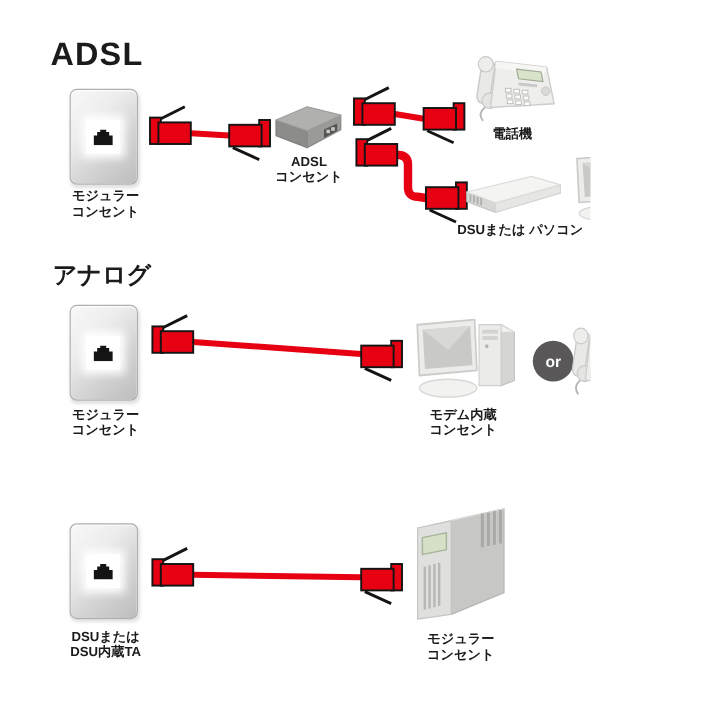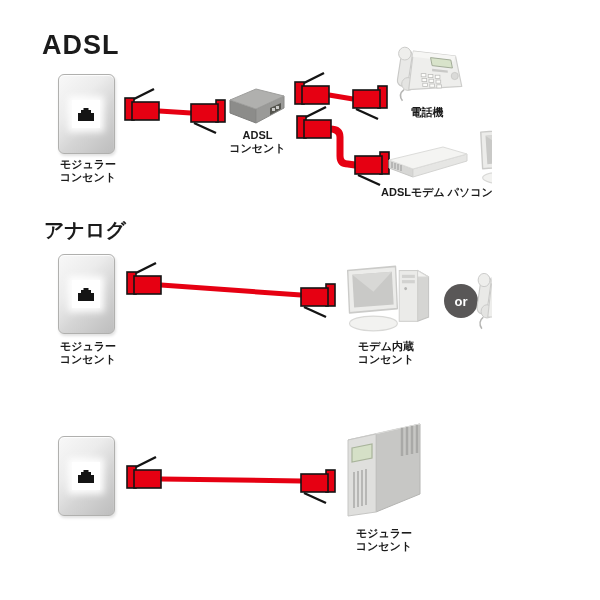--- a/index.html
+++ b/index.html
@@ -161,21 +161,21 @@
       <line x1="5" y1="19" x2="5" y2="25"></line>
         <line x1="8" y1="20" x2="8" y2="26"></line>
       <line x1="11" y1="21" x2="11" y2="27"></line>
         <line x1="14" y1="22" x2="14" y2="28"></line>
     </g>
   </svg>
 
   <svg class="abs" style="left:477px;top:123px;" width="94" height="64" viewBox="0 0 100 70" preserveAspectRatio="none">
     <use href="#pc-g"></use>
   </svg>
-  <div class="abs lbl" style="left:381px;top:186px;">ADSLモデム パソコン</div>
+  <div class="abs lbl" style="left:381px;top:186px;">DSUまたは パソコン</div>
 
   <div class="abs heading jp" style="left:44px;top:220px;">アナログ</div>
 
   <div class="abs outlet" style="left:58px;top:254px;">
     <div class="jack-plate">
       <svg width="16" height="13" viewBox="0 0 16 13">
         <polygon points="0,13 0,5 3,5 3,2 5.5,2 5.5,0 10.5,0 10.5,2 13,2 13,5 16,5 16,13" fill="#141414"></polygon>
       </svg>
     </div>
   </div>
@@ -209,20 +209,24 @@
   </svg>
   <div class="abs lbl" style="left:474px;top:340px;width:70px;">電話機</div>
 
 
   <div class="abs outlet" style="left:58px;top:436px;">
     <div class="jack-plate">
       <svg width="16" height="13" viewBox="0 0 16 13">
         <polygon points="0,13 0,5 3,5 3,2 5.5,2 5.5,0 10.5,0 10.5,2 13,2 13,5 16,5 16,13" fill="#141414"></polygon>
       </svg>
     </div>
+  </div>
+  <div class="abs lbl" style="left:28px;top:525px;width:120px;">
+    <div>DSUまたは</div>
+    <div>DSU内蔵TA</div>
   </div>
 
   <svg class="abs" style="left:122px;top:454px;" width="215" height="52" viewBox="0 0 215 52">
     <line x1="39" y1="25" x2="179" y2="27" stroke="#e60012" stroke-width="5"></line>
     <g transform="translate(4,2)">
         <use href="#plug-l"></use>
       </g>
     <g transform="translate(172,6)">
         <use href="#plug-r"></use>
       </g>

